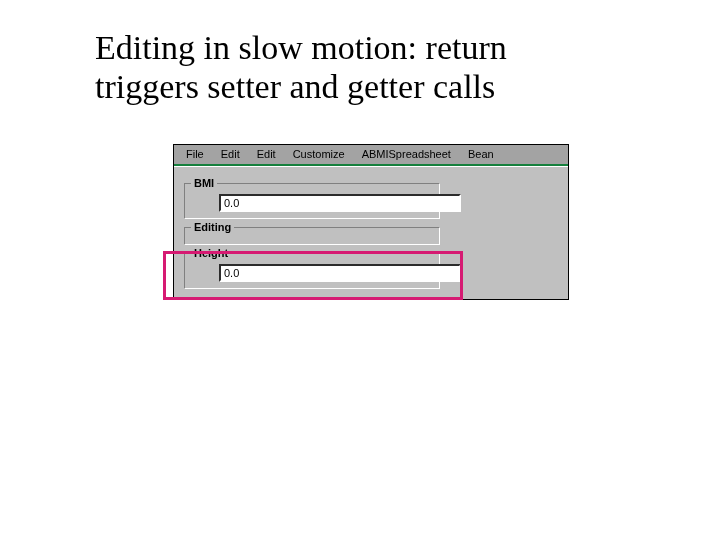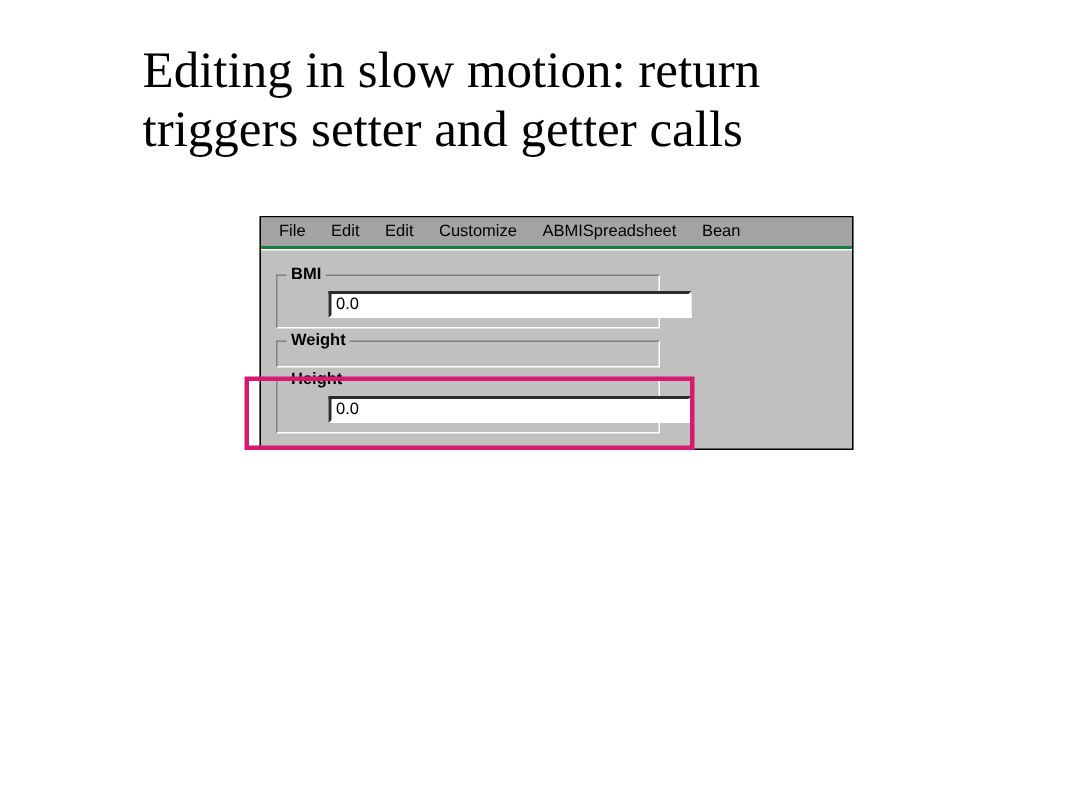--- a/index.html
+++ b/index.html
@@ -189,21 +189,21 @@
   </div>
 
   <div class="client">
 
     <div class="group">
       <div class="legend">BMI</div>
       <input class="field" type="text" value="0.0" style="">
     </div>
 
     <div class="group">
-      <div class="legend">Weight</div>
+      <div class="legend">Editing</div>
     </div>
 
     <div class="group">
       <div class="legend">Height</div>
       <input class="field" type="text" value="0.0" style="">
     </div>
 
   </div>
 </div>
 

